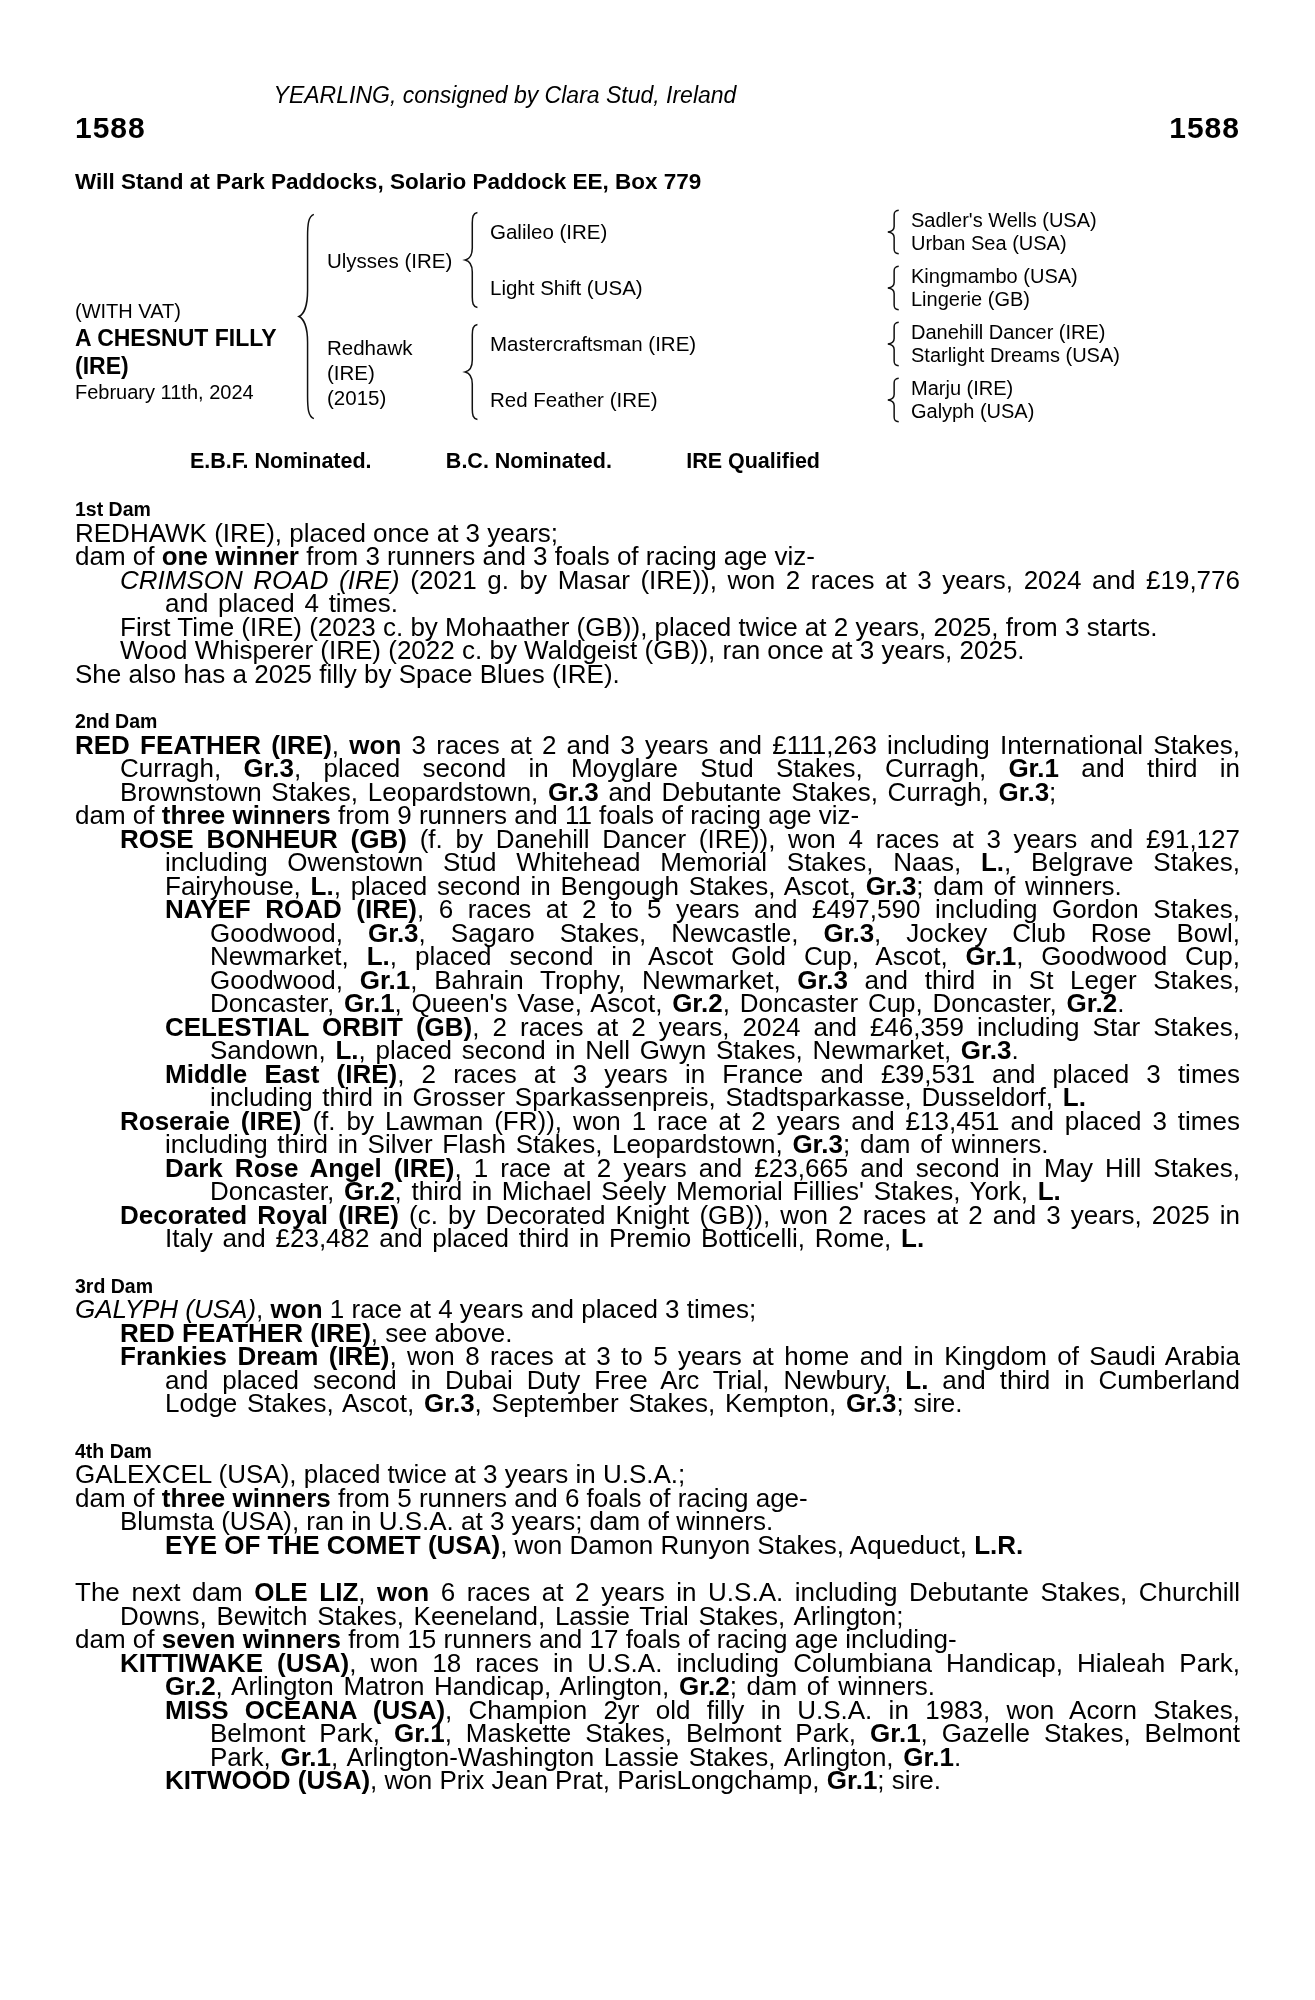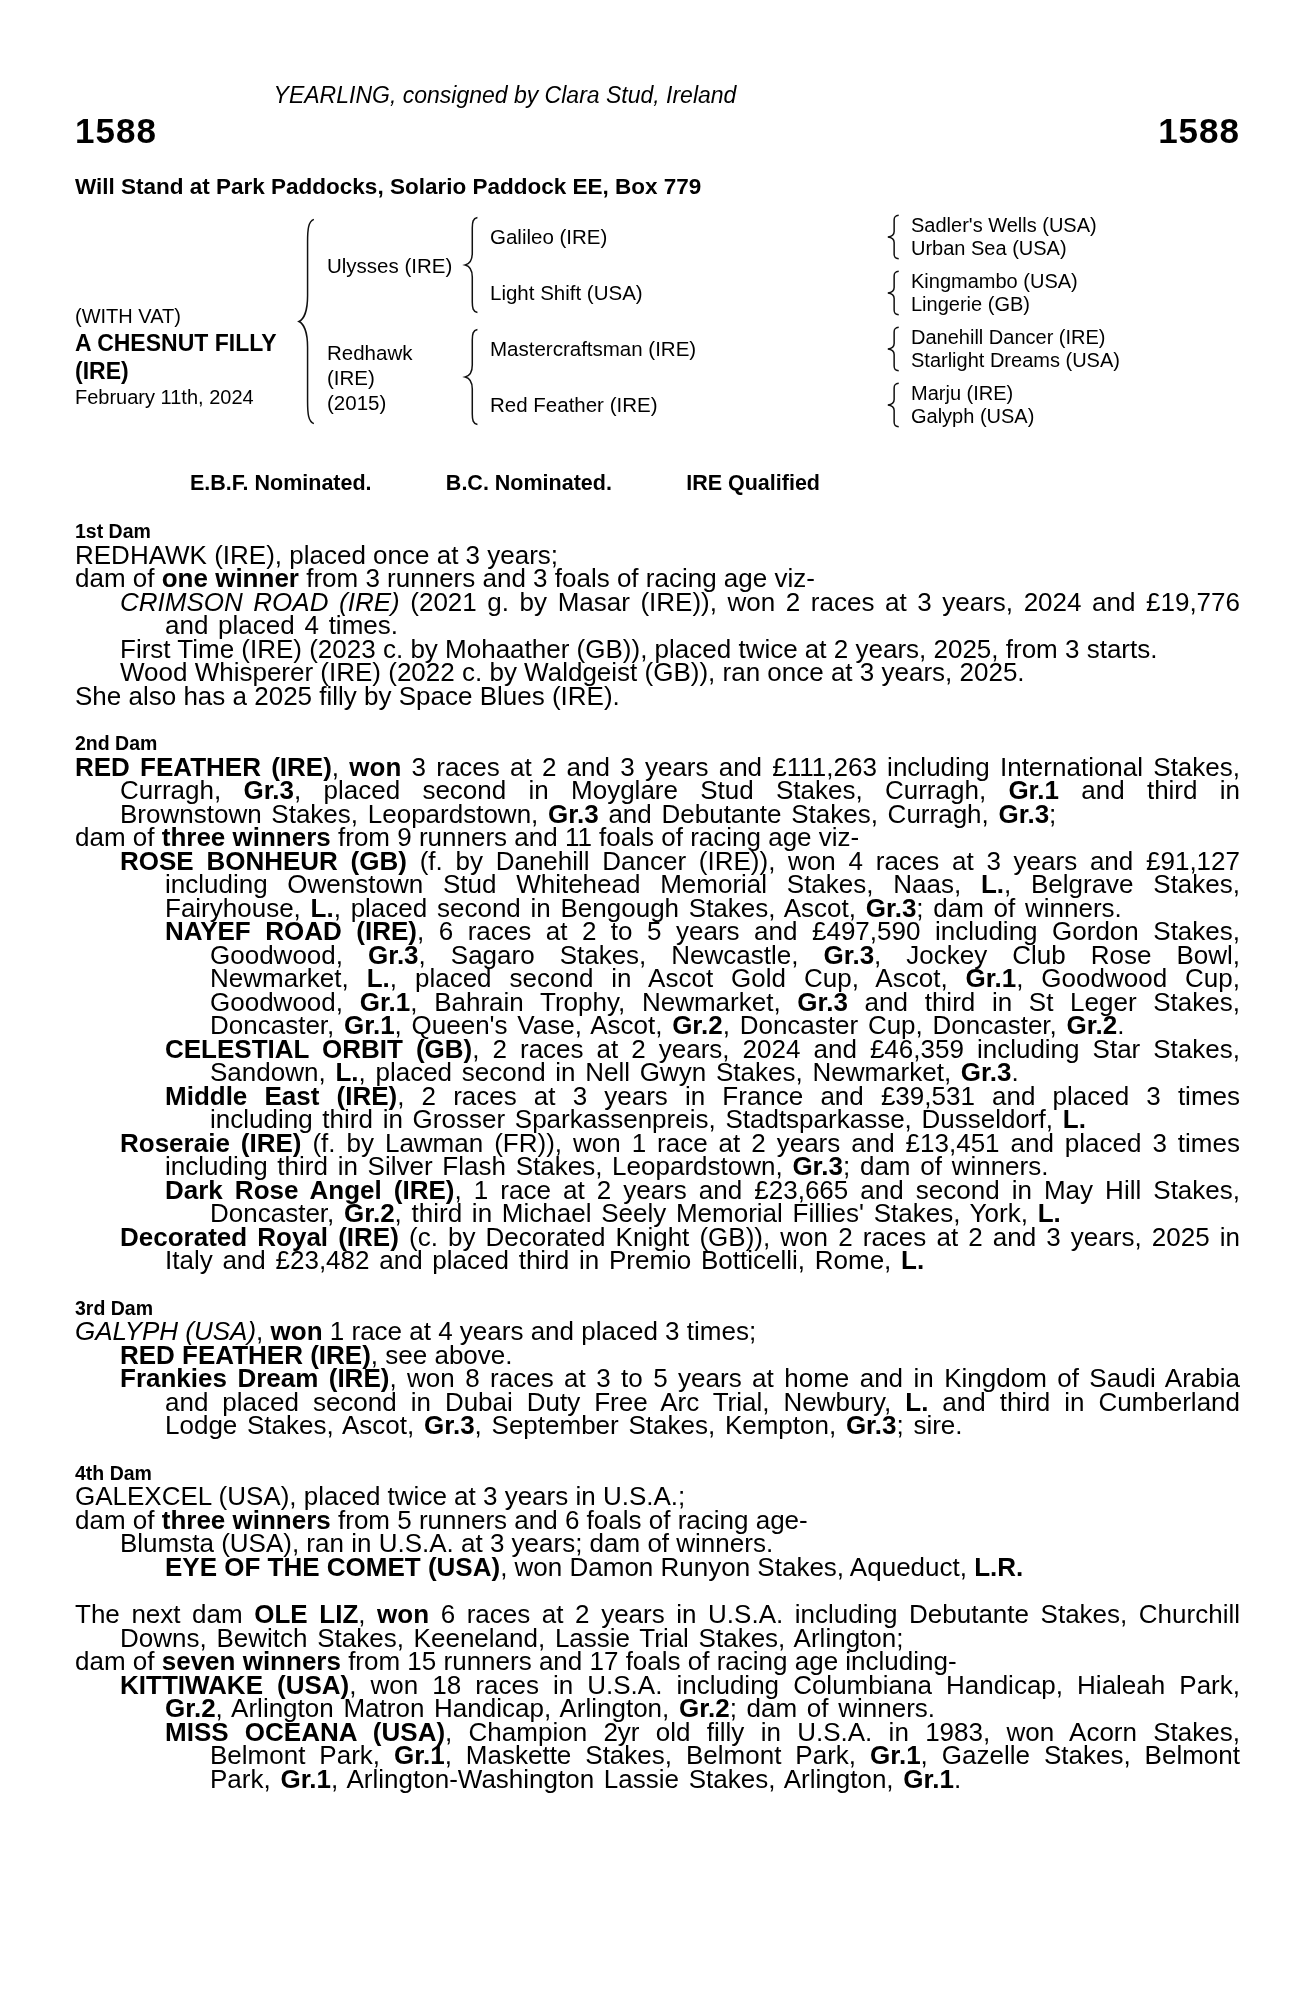--- a/index.html
+++ b/index.html
@@ -4,38 +4,38 @@
 <style>
   html,body{margin:0;padding:0;background:#ffffff;}
   .page{
     width:1315px;min-height:2000px;box-sizing:border-box;
     padding:82px 75px 52px 75px;background:#ffffff;color:#000000;
     font-family:"Liberation Sans","DejaVu Sans",sans-serif;
     position:relative;overflow:hidden;
   }
   .consignor{width:860px;text-align:center;font-style:italic;font-size:23px;line-height:26px;}
   .lot-row{display:flex;justify-content:space-between;align-items:flex-start;margin-top:5px;
-    font-weight:700;font-size:35px;line-height:1;letter-spacing:1px;text-align:right;}
+    font-weight:700;font-size:30px;line-height:1;letter-spacing:1px;text-align:right;}
   .stand{margin-top:26px;font-weight:700;font-size:22.5px;line-height:26px;}
 
   
   .ped{display:flex;align-items:center;margin-top:12px;}
   .ped-subject{width:220px;box-sizing:border-box;padding-top:72px;font-size:20px;line-height:25px;}
   .subject-name{font-weight:700;font-size:23px;line-height:28px;}
   .fams{display:flex;flex-direction:column;gap:6px;}
   .fam{display:flex;align-items:center;}
   .g2cell{width:145px;box-sizing:border-box;padding-left:10px;font-size:20.5px;line-height:25px;}
   .g3col{display:flex;flex-direction:column;gap:6px;}
   .g3unit{display:flex;align-items:center;height:50px;}
   .g3name{width:405px;box-sizing:border-box;padding-left:10px;font-size:20.5px;line-height:24px;}
   .g4col{display:flex;flex-direction:column;justify-content:center;padding-left:10px;
     font-size:20px;line-height:23px;}
   .brace{flex:0 0 auto;display:block;}
 
-  .noms{display:flex;justify-content:space-between;width:630px;margin-left:115px;margin-top:41px;
+  .noms{display:flex;justify-content:space-between;width:630px;margin-left:115px;margin-top:24px;
     font-weight:700;font-size:21.5px;line-height:25px;}
 
   
   .catalogue-body{margin-top:6px;}
   .para{margin:0;font-size:26px;line-height:23.5px;}
   .dam-heading{font-weight:700;font-size:19.5px;line-height:23.5px;margin-top:24px;}
   .lvl0{padding-left:45px;text-indent:-45px;}
   .lvl1{padding-left:90px;text-indent:-45px;}
   .lvl2{padding-left:135px;text-indent:-45px;}
   .just{text-align:justify;word-spacing:2.5px;}
@@ -166,15 +166,16 @@
       <p class="para lvl1 just"><span class="seg-b">Frankies Dream (IRE)</span><span class="seg-r">, won 8 races at 3 to 5 years at home and in Kingdom of Saudi Arabia and placed second in Dubai Duty Free Arc Trial, Newbury, </span><span class="seg-b">L.</span><span class="seg-r"> and third in Cumberland Lodge Stakes, Ascot, </span><span class="seg-b">Gr.3</span><span class="seg-r">, September Stakes, Kempton, </span><span class="seg-b">Gr.3</span><span class="seg-r">; sire.</span></p>
       <div class="dam-heading">4th Dam</div>
       <p class="para lvl0"><span class="seg-r">GALEXCEL (USA), placed twice at 3 years in U.S.A.;</span></p>
       <p class="para lvl0"><span class="seg-r">dam of </span><span class="seg-b">three winners</span><span class="seg-r"> from 5 runners and 6 foals of racing age-</span></p>
       <p class="para lvl1"><span class="seg-r">Blumsta (USA), ran in U.S.A. at 3 years; dam of winners.</span></p>
       <p class="para lvl2"><span class="seg-b">EYE OF THE COMET (USA)</span><span class="seg-r">, won Damon Runyon Stakes, Aqueduct, </span><span class="seg-b">L.R.</span></p>
       <p class="para lvl0 just gap"><span class="seg-r">The next dam </span><span class="seg-b">OLE LIZ</span><span class="seg-r">, </span><span class="seg-b">won</span><span class="seg-r"> 6 races at 2 years in U.S.A. including Debutante Stakes, Churchill Downs, Bewitch Stakes, Keeneland, Lassie Trial Stakes, Arlington;</span></p>
       <p class="para lvl0"><span class="seg-r">dam of </span><span class="seg-b">seven winners</span><span class="seg-r"> from 15 runners and 17 foals of racing age including-</span></p>
       <p class="para lvl1 just"><span class="seg-b">KITTIWAKE (USA)</span><span class="seg-r">, won 18 races in U.S.A. including Columbiana Handicap, Hialeah Park, </span><span class="seg-b">Gr.2</span><span class="seg-r">, Arlington Matron Handicap, Arlington, </span><span class="seg-b">Gr.2</span><span class="seg-r">; dam of winners.</span></p>
       <p class="para lvl2 just"><span class="seg-b">MISS OCEANA (USA)</span><span class="seg-r">, Champion 2yr old filly in U.S.A. in 1983, won Acorn Stakes, Belmont Park, </span><span class="seg-b">Gr.1</span><span class="seg-r">, Maskette Stakes, Belmont Park, </span><span class="seg-b">Gr.1</span><span class="seg-r">, Gazelle Stakes, Belmont Park, </span><span class="seg-b">Gr.1</span><span class="seg-r">, Arlington-Washington Lassie Stakes, Arlington, </span><span class="seg-b">Gr.1</span><span class="seg-r">.</span></p>
+      <p class="para lvl2"><span class="seg-b">KITWOOD (USA)</span><span class="seg-r">, won Prix Jean Prat, ParisLongchamp, </span><span class="seg-b">Gr.1</span><span class="seg-r">; sire.</span></p>
     </div>
 
 </div>
 
 </body></html>

